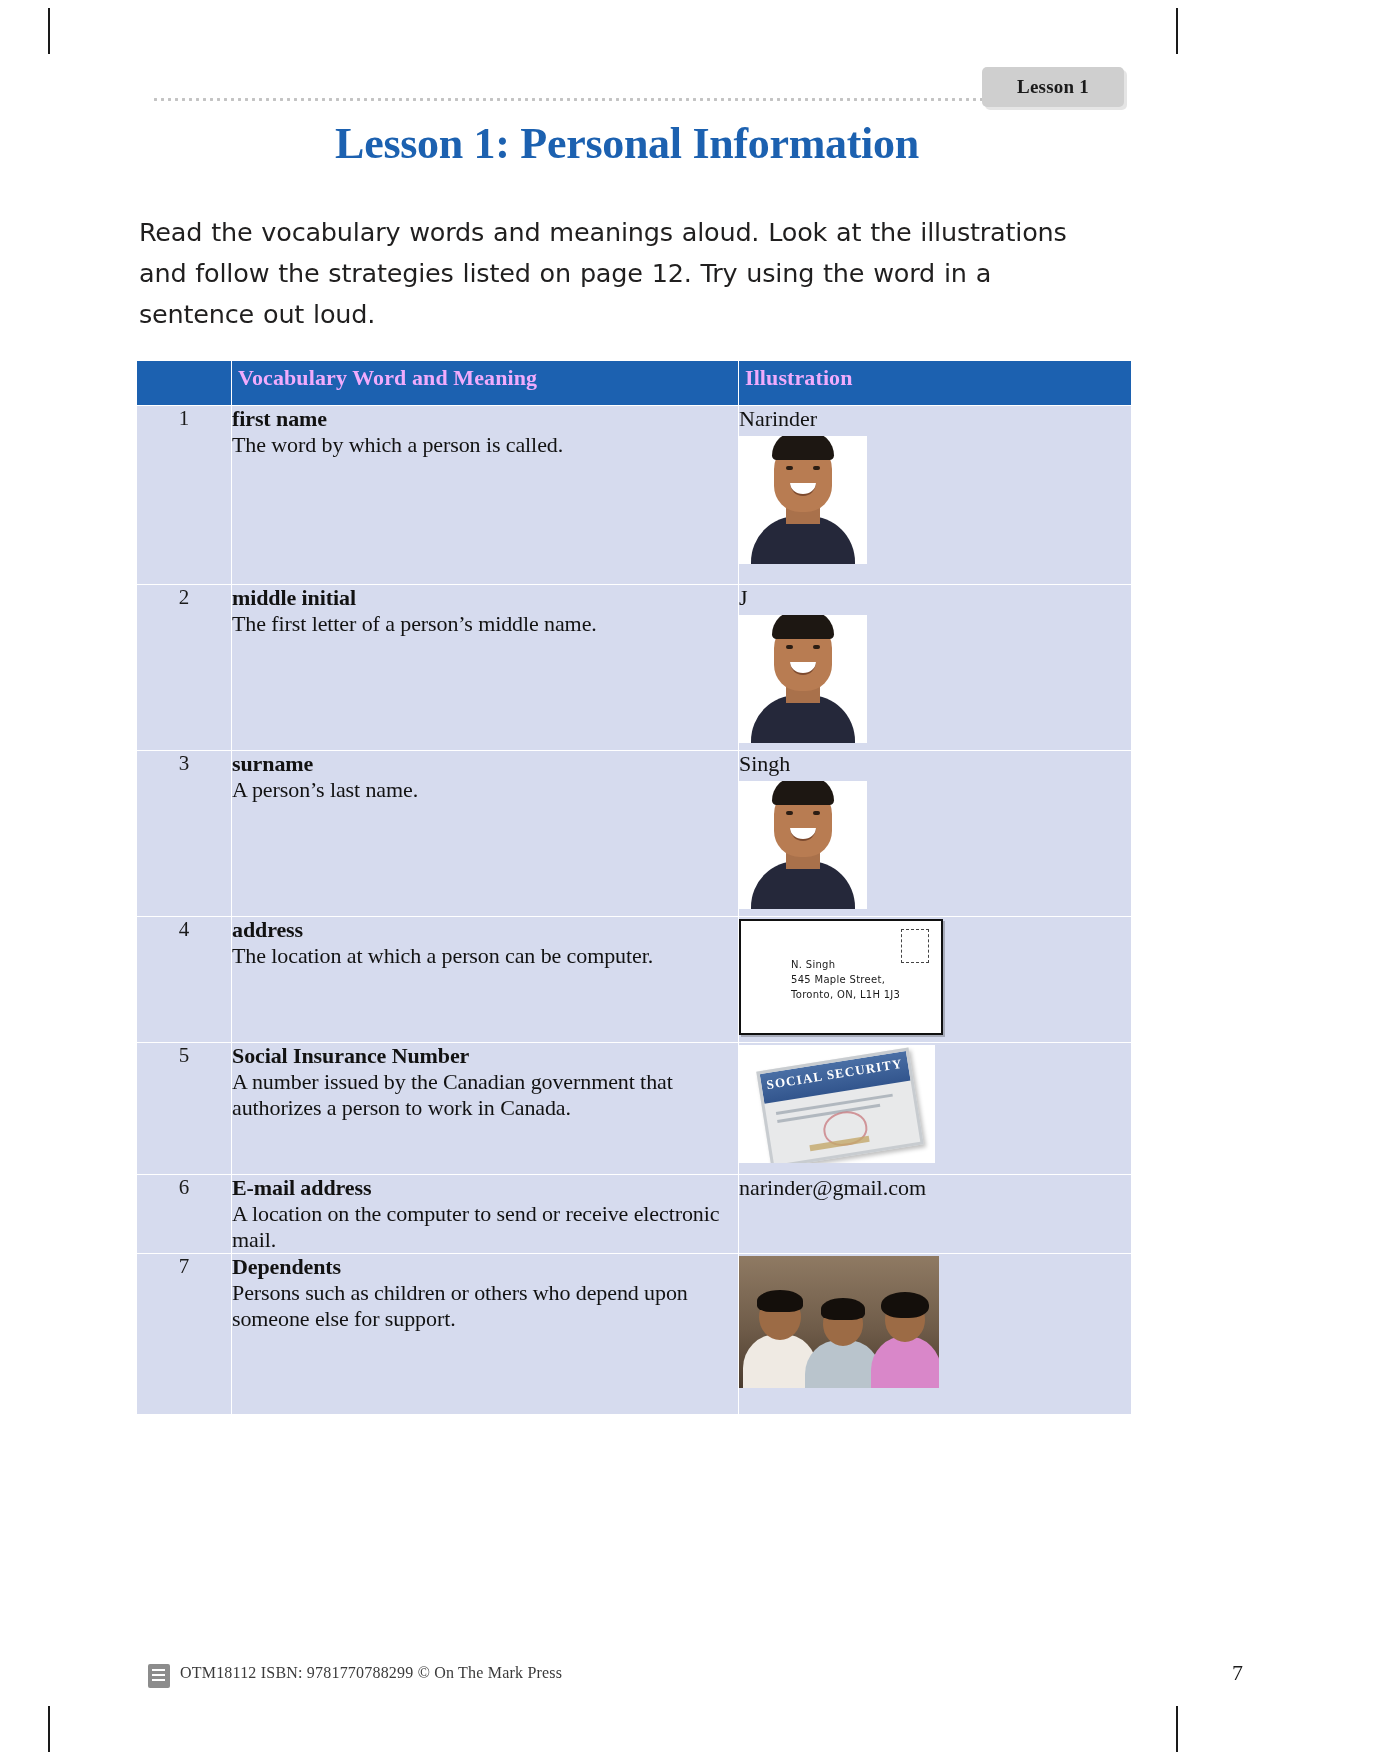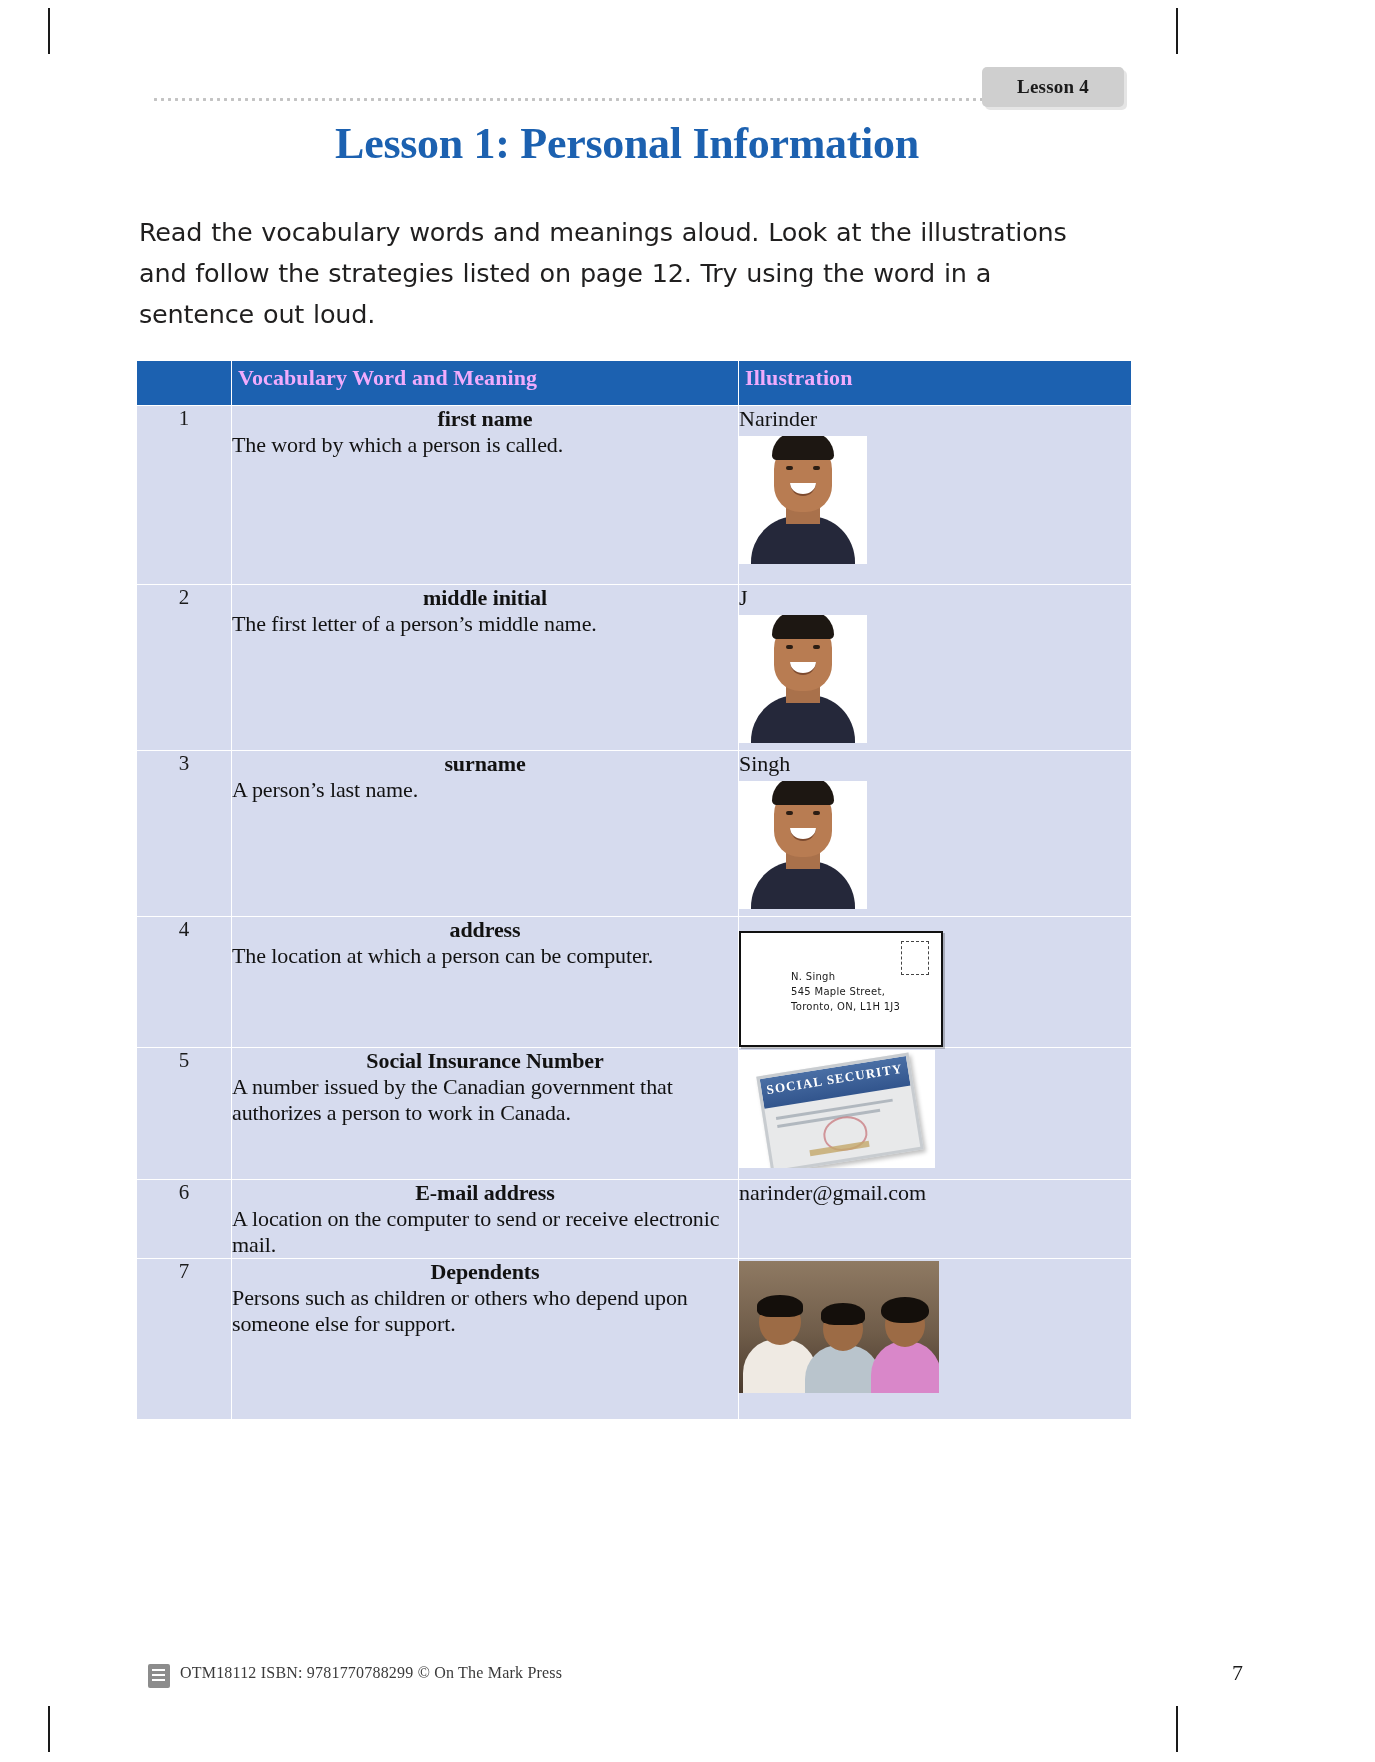--- a/index.html
+++ b/index.html
@@ -126,21 +126,20 @@
   .cell-word {
     padding: 9px 10px 10px 9px;
   }
   .word-term {
     font-family: "Liberation Serif", serif;
     font-weight: bold;
     font-size: 22px;
     color: #121212;
     line-height: 26px;
     letter-spacing: -0.1px;
-    text-align: center;
   }
   .word-def {
     font-family: "Liberation Serif", serif;
     font-size: 22px;
     color: #121212;
     line-height: 26px;
     letter-spacing: -0.1px;
   }
   .cell-illus {
     padding: 6px 8px 8px 6px;
@@ -223,21 +222,21 @@
     border-bottom: 2px solid #7d4a2e;
   }
 
   
   .envelope {
     width: 200px;
     height: 112px;
     background: #ffffff;
     border: 2px solid #111111;
     position: relative;
-    margin-top: 14px;
+    margin-top: 2px;
     box-shadow: 2px 2px 0 rgba(0,0,0,0.22);
   }
   .stamp-box {
     position: absolute;
     right: 12px;
     top: 8px;
     width: 26px;
     height: 32px;
     border: 1.5px dashed #444444;
   }
@@ -391,21 +390,21 @@
   }
 </style>
 </head>
 <body>
 
 <div class="crop-mark cm-tl-v"></div>
 <div class="crop-mark cm-tr-v"></div>
 <div class="crop-mark cm-bl-v"></div>
 <div class="crop-mark cm-br-v"></div>
 
-<div class="lesson-tab">Lesson 4</div>
+<div class="lesson-tab">Lesson 1</div>
 
 <div class="dotted-rule"></div>
 
 <div class="page-title">Lesson 1: Personal Information</div>
 
 <div class="intro">Read the vocabulary words and meanings aloud. Look at the illustrations and follow the strategies listed on page 12. Try using the word in a sentence out loud.</div>
 
 <table class="vocab-table">
   <thead>
     <tr>

